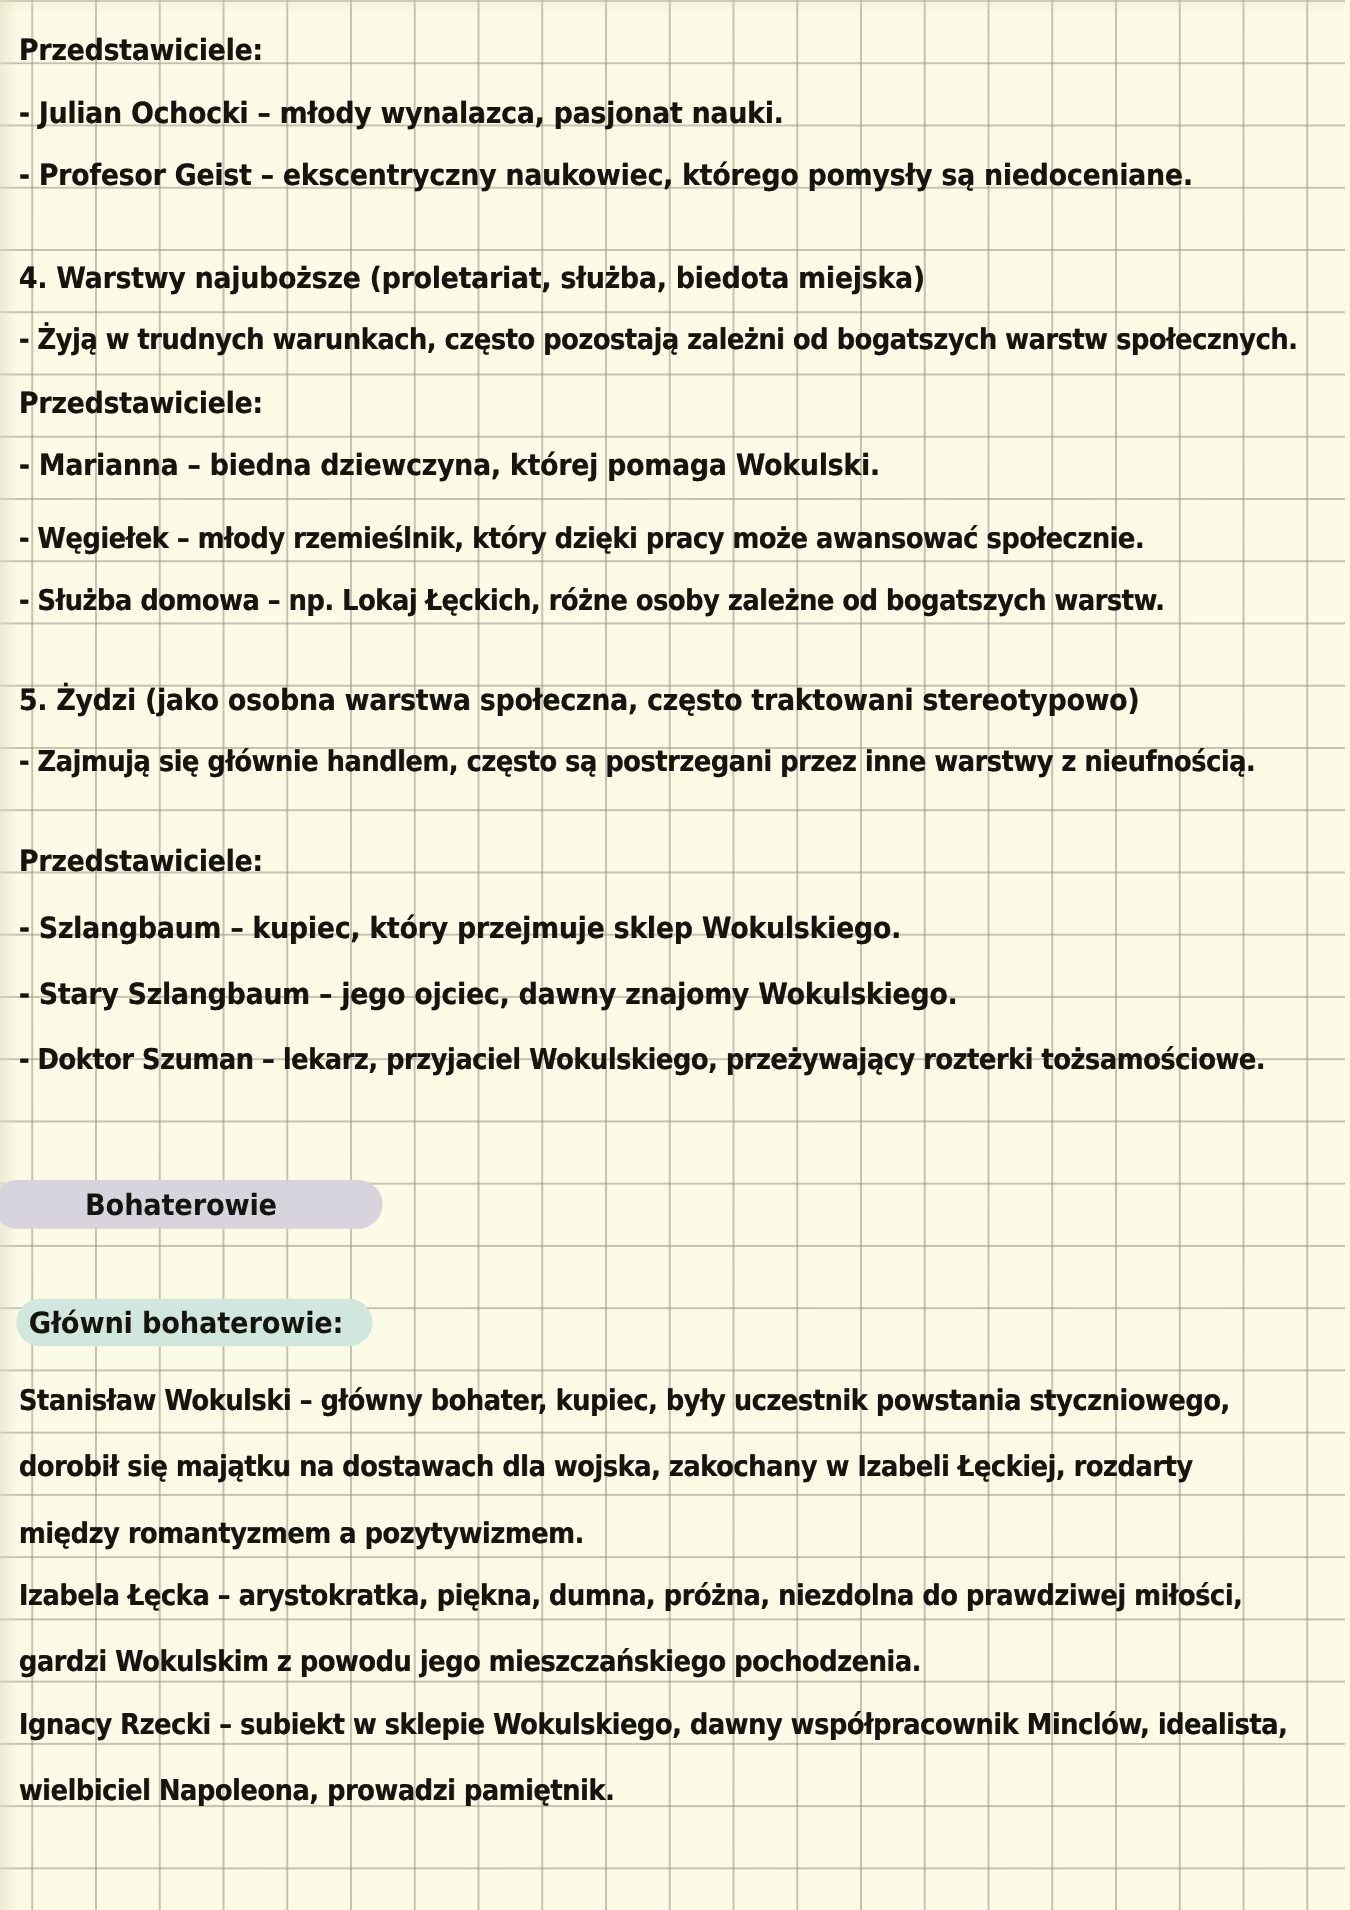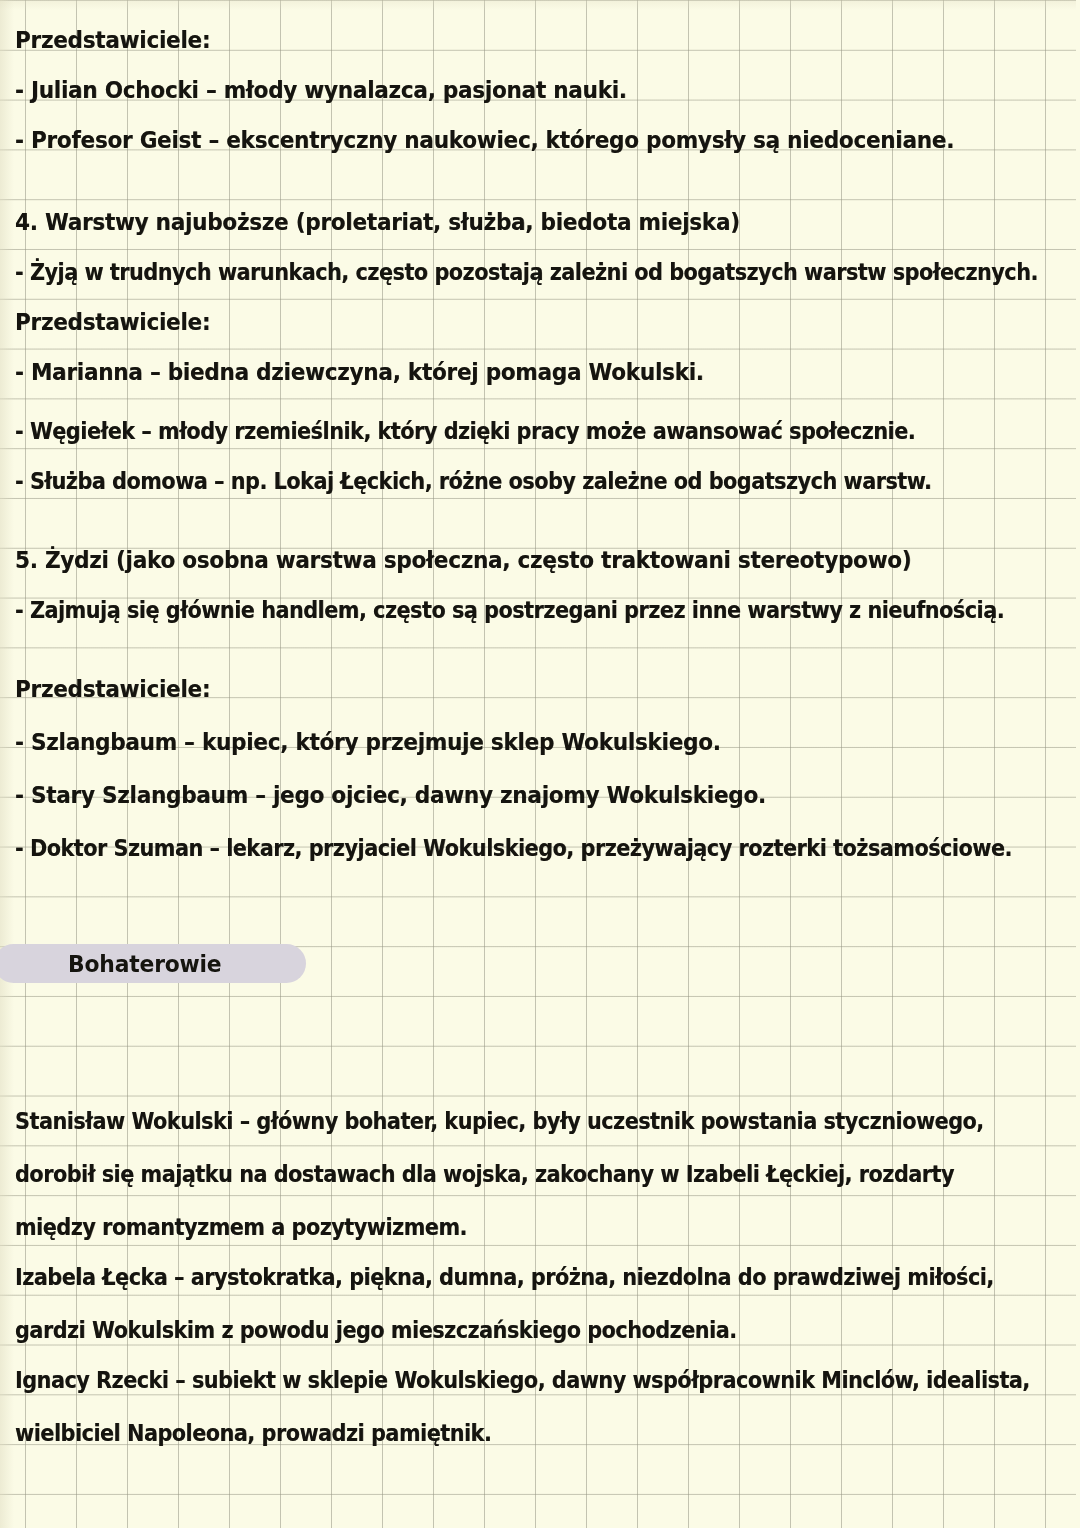--- a/index.html
+++ b/index.html
@@ -125,20 +125,23 @@
 
   <div class="line" style="top:678px;">Przedstawiciele:</div>
   <div class="line" style="top:731px;">- Szlangbaum – kupiec, który przejmuje sklep Wokulskiego.</div>
   <div class="line" style="top:784px;">- Stary Szlangbaum – jego ojciec, dawny znajomy Wokulskiego.</div>
   <div class="line tight" style="top:837px;">- Doktor Szuman – lekarz, przyjaciel Wokulskiego, przeżywający rozterki tożsamościowe.</div>
 
   <div class="pill" id="pill-section">
     <span class="pill-text">Bohaterowie</span>
   </div>
 
+  <div class="pill" id="pill-sub">
+    <span class="pill-text">Główni bohaterowie:</span>
+  </div>
 
   <div class="line tight" style="top:1110px;">Stanisław Wokulski – główny bohater, kupiec, były uczestnik powstania styczniowego,</div>
   <div class="line tight" style="top:1163px;">dorobił się majątku na dostawach dla wojska, zakochany w Izabeli Łęckiej, rozdarty</div>
   <div class="line tight" style="top:1216px;">między romantyzmem a pozytywizmem.</div>
 
   <div class="line tight" style="top:1266px;">Izabela Łęcka – arystokratka, piękna, dumna, próżna, niezdolna do prawdziwej miłości,</div>
   <div class="line tight" style="top:1319px;">gardzi Wokulskim z powodu jego mieszczańskiego pochodzenia.</div>
 
   <div class="line tight" style="top:1369px;">Ignacy Rzecki – subiekt w sklepie Wokulskiego, dawny współpracownik Minclów, idealista,</div>
   <div class="line tight" style="top:1422px;">wielbiciel Napoleona, prowadzi pamiętnik.</div>

